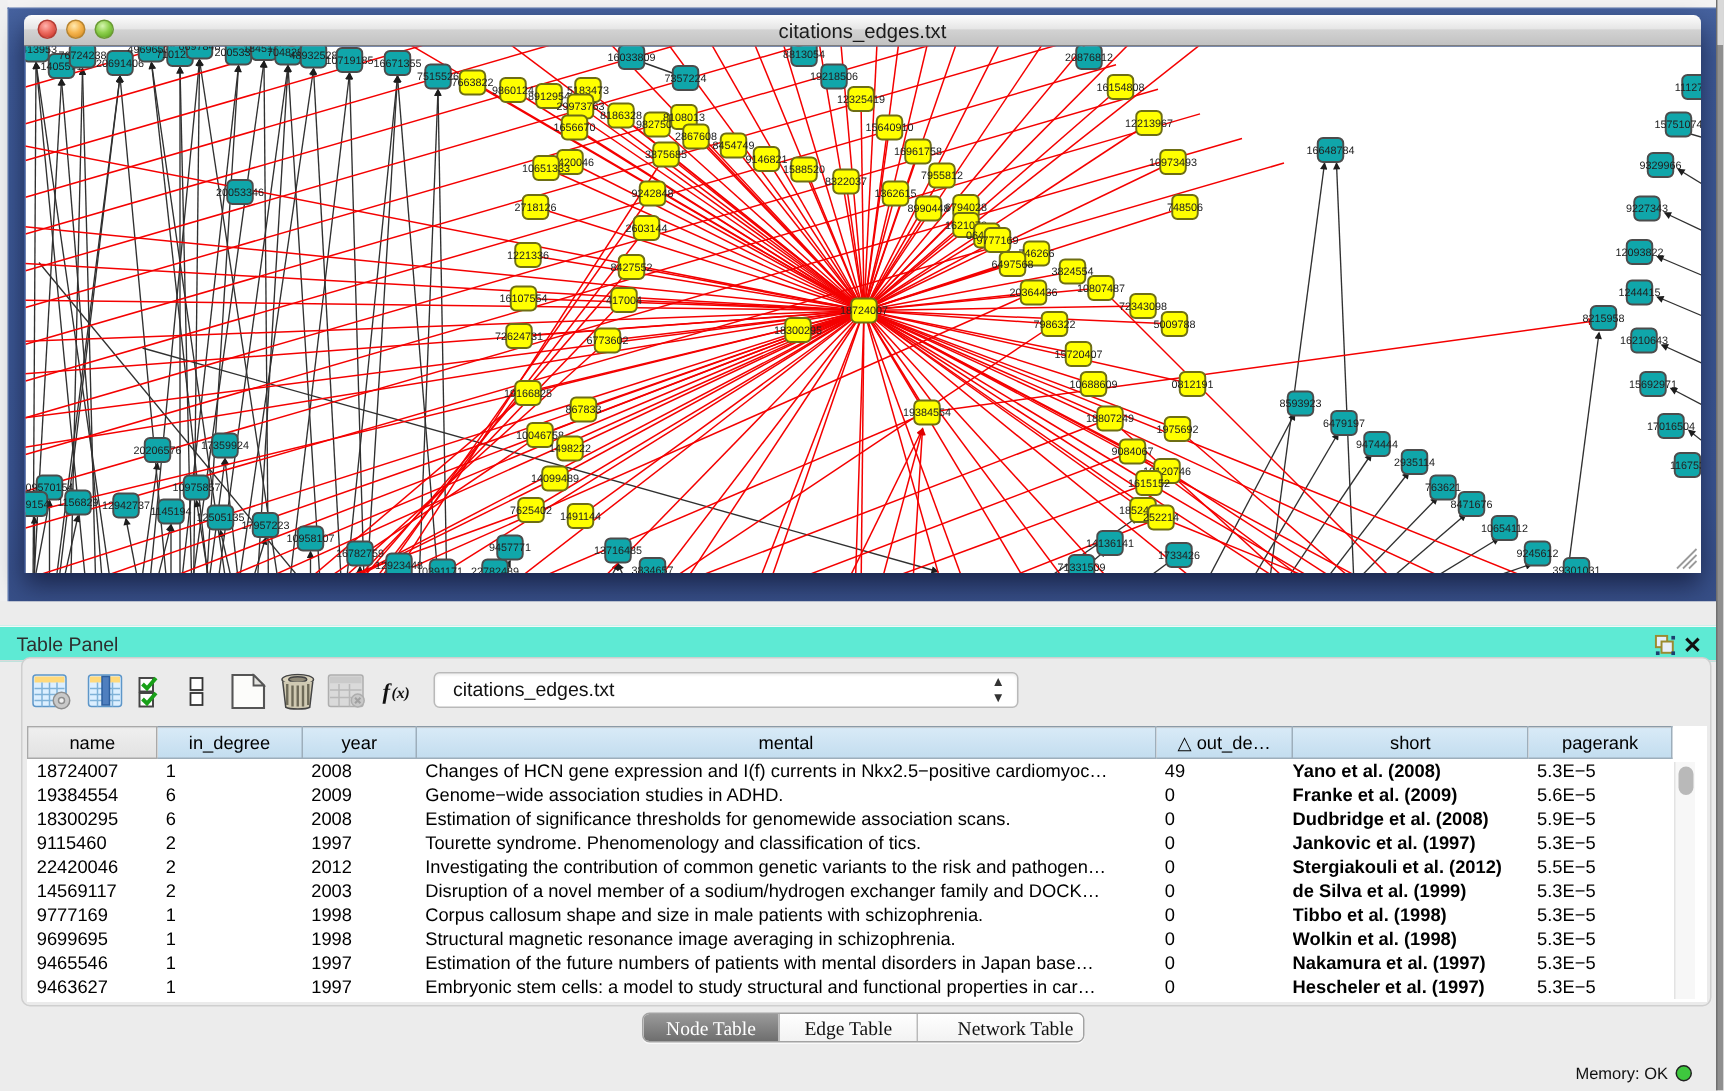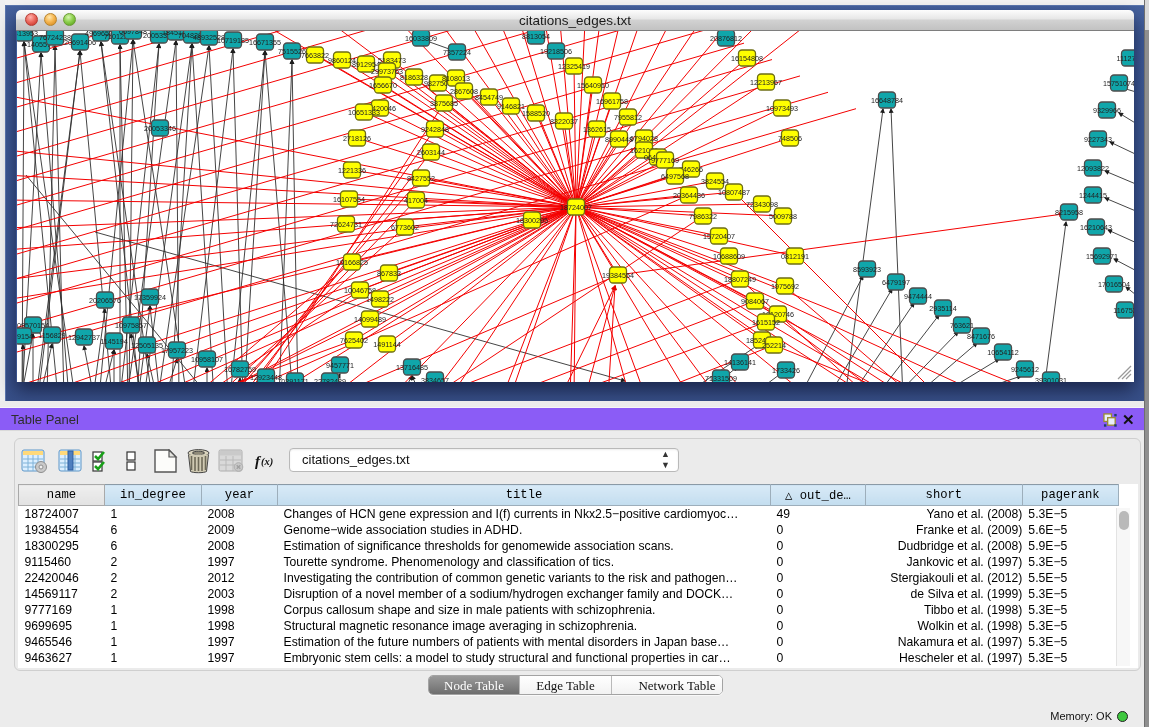--- a/index.html
+++ b/index.html
@@ -20,41 +20,41 @@
   background:linear-gradient(180deg,#fdfdfd 0%,#e6e6e6 45%,#d2d2d2 50%,#c2c2c2 100%);
   border-bottom:1px solid #7e7e7e; }
 #titlebar .tt { position:absolute; left:0; right:0; top:3px; text-align:center;
   font-size:13.5px; color:#1a1a1a; }
 .tl { position:absolute; top:3px; width:13px; height:13px; border-radius:50%; }
 #tl1 { left:9px; background:radial-gradient(circle at 40% 30%,#ffb3ad,#ec6b60 45%,#d5473c 75%); border:1px solid #b43c34;}
 #tl2 { left:28px; background:radial-gradient(circle at 40% 30%,#ffe9b0,#f6b650 45%,#e09931 75%); border:1px solid #b7842f;}
 #tl3 { left:47px; background:radial-gradient(circle at 40% 30%,#d6f5b0,#8ed04e 45%,#6cb32e 75%); border:1px solid #6a9a34;}
 
 #tpanel { position:absolute; left:0; top:401px; width:1144px; height:326px; background:#ececec; }
-#tphead { position:absolute; left:0; top:6px; width:1144px; height:24px;
-  background:#8b5cf6; border-top:1px solid #f6f6f6; border-bottom:1px solid #dadada; }
+#tphead { position:absolute; left:0; top:16px; width:1144px; height:24px;
+  background:#5eead4; border-top:1px solid #f6f6f6; border-bottom:1px solid #dadada; }
 #tphead .cap { position:absolute; left:11px; top:4px; font-size:13px; color:#2e2e2e; }
 #tpx { position:absolute; left:1122px; top:3px; font-size:15px; font-weight:bold; color:#111; }
 #inner { position:absolute; left:14px; top:37px; width:1127px; height:233px;
   background:#ebebeb; border:1px solid #cfcfcf; border-radius:6px; }
 #toolbar { position:absolute; left:4px; top:10px; height:26px; width:700px; }
 #combo { position:absolute; left:274px; top:9px; width:390px; height:24px; background:#fff;
   border:1px solid #b9b9b9; border-radius:4px; font-size:13px; color:#111;
   line-height:22px; padding-left:12px; box-shadow:inset 0 1px 2px rgba(0,0,0,.08); }
 #combo .ud { position:absolute; right:8px; top:0px; font-size:9px; color:#333; line-height:11px; text-align:center; }
 
 #tbg { position:absolute; left:3px; top:45px; width:1120px; height:184px; background:#fff; }
 table#dt { position:absolute; left:3px; top:45px; border-collapse:collapse; table-layout:fixed;
   font-size:12.2px; color:#000; background:#fff; }
 #dt th { height:21px; font-weight:normal; font-size:12.2px; text-align:center;
   background:linear-gradient(180deg,#d8eaf7,#c3ddef); border:1px solid #9daebb;
-  border-top:1px solid #8b9aa6; overflow:hidden; white-space:nowrap; padding:0 14px;font-family:Liberation Mono, monospace; }
+  border-top:1px solid #8b9aa6; overflow:hidden; white-space:nowrap; padding:0 14px; }
 #dt th.hname { background:linear-gradient(180deg,#efefef,#e2e2e2); border-color:#a9a9a9; }
 #dt td { height:16px; padding:0 0 0 6px; overflow:hidden; white-space:nowrap; border:none; }
-#dt td.c5 { text-align:right; padding:0; }
+#dt td.c5 { text-align:left; padding:0;font-weight:bold; }
 #dt tr { background:#fff; }
 #vsb { position:absolute; left:1101px; top:69px; width:14px; height:158px; background:#f7f7f7; border-left:1px solid #e3e3e3;}
 #vsb .th { position:absolute; left:2px; top:3px; width:10px; height:19px; background:#b9b9b9; border-radius:5px; }
 
 #tabs { position:absolute; left:428px; top:274px; height:20px; display:flex;
   border:1px solid #a3a3a3; border-radius:5px; overflow:hidden; background:#fff;
   box-shadow:0 1px 0 rgba(255,255,255,.7); }
 .tab { font-size:13px; line-height:19px; text-align:center; color:#111; background:linear-gradient(180deg,#ffffff,#f2f2f2);font-family:Liberation Serif, serif; }
 .tab:nth-child(1) { width:90px; } .tab:nth-child(2) { width:92px; } .tab:nth-child(3) { width:111px;padding-left:20px; }
 .tab.sel { background:linear-gradient(180deg,#9a9a9a,#6e6e6e); color:#fff; }
@@ -928,21 +928,21 @@
             <col style="width:493px">
             <col style="width:74px">
             <col style="width:157px">
             <col style="width:96px">
           </colgroup>
         <tbody>
             <tr>
               <th class="hname">name</th>
               <th>in_degree</th>
               <th>year</th>
-              <th>title</th>
+              <th>mental</th>
               <th>△ out_de…</th>
               <th>short</th>
               <th>pagerank</th>
             </tr>
         <tr>
               <td class="c0">18724007</td>
               <td class="c1">1</td>
               <td class="c2">2008</td>
               <td class="c3">Changes of HCN gene expression and I(f) currents in Nkx2.5−positive cardiomyoc…</td>
               <td class="c4">49</td>

